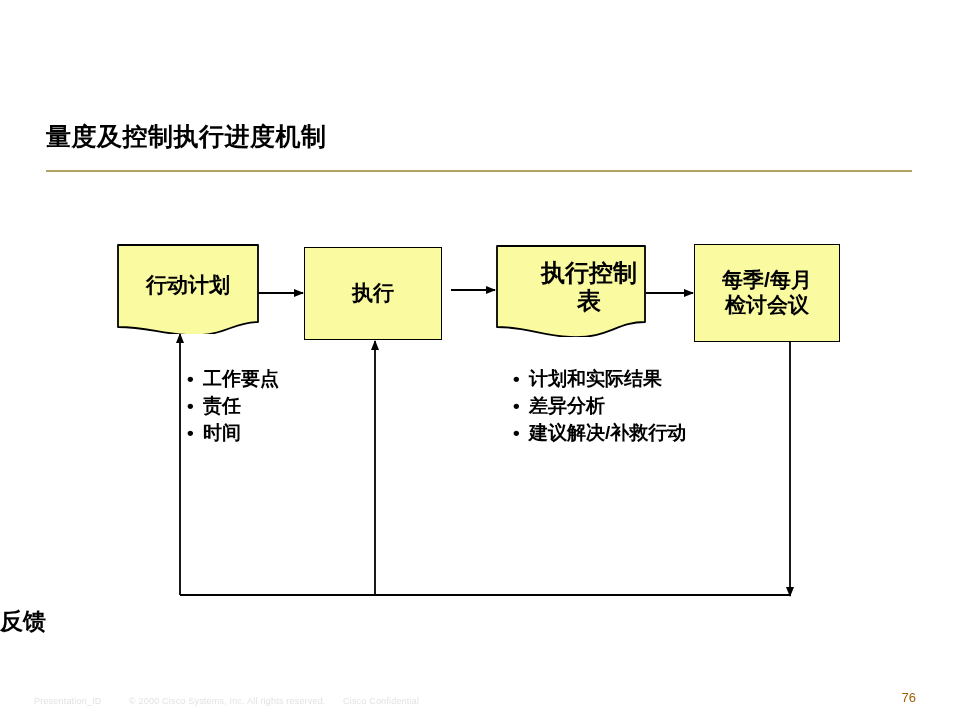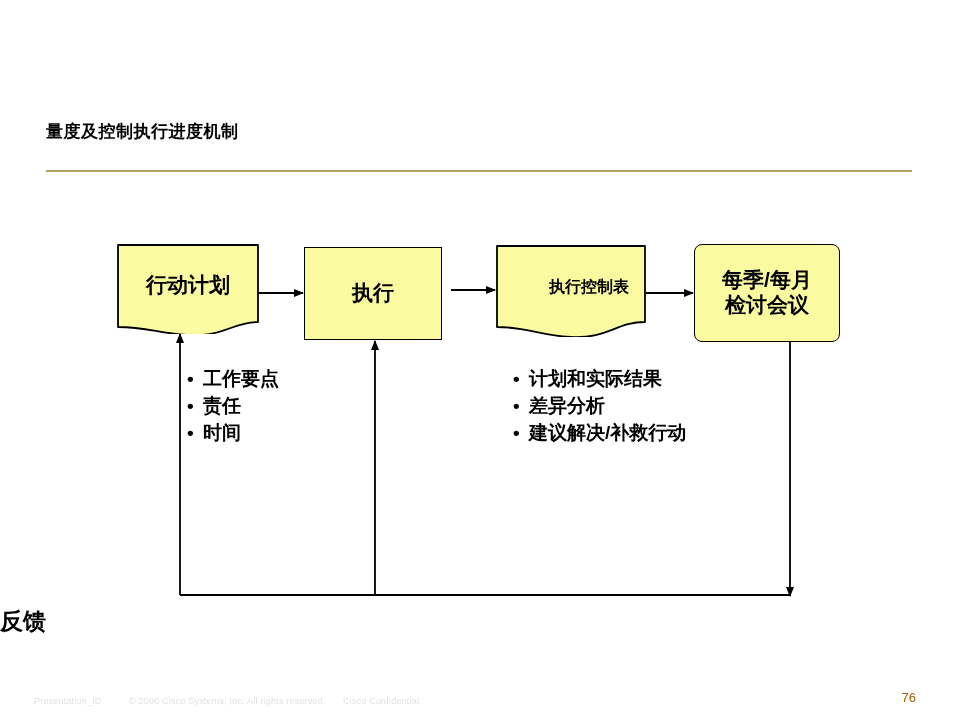--- a/index.html
+++ b/index.html
@@ -20,21 +20,21 @@
   }
 
   
   #title-block {
     position: absolute;
     left: 46px;
     top: 122px;
     width: 868px;
   }
   #slide-title {
-    font-size: 17px;
+    font-size: 25px;
     font-weight: bold;
     color: #000000;
     letter-spacing: 0.5px;
     line-height: 1.15;
     white-space: nowrap;
   }
   #title-rule {
     position: absolute;
     left: 46px;
     top: 170px;
@@ -90,23 +90,23 @@
     z-index: 2;
   }
 
   #node-action-plan  { left: 117px; top: 244px; width: 142px; height: 90px; }
   #node-action-plan .node-label  { font-size: 21px; margin-top: -7px; }
 
   #node-execute      { left: 304px; top: 247px; width: 138px; height: 93px; }
   #node-execute .node-label      { font-size: 21px; }
 
   #node-control-sheet{ left: 496px; top: 245px; width: 150px; height: 92px; }
-  #node-control-sheet .node-label{ font-size: 16px; margin-top: -8px; margin-left: 36px; }
-
-  #node-review-meeting{ left: 694px; top: 244px; width: 146px; height: 98px; border-radius: 8px; }
+  #node-control-sheet .node-label{ font-size: 24px; margin-top: -8px; margin-left: 36px; }
+
+  #node-review-meeting{ left: 694px; top: 244px; width: 146px; height: 98px; }
   #node-review-meeting .node-label{ font-size: 21px; }
 
   
   .bullet-list {
     position: absolute;
     z-index: 3;
     list-style: none;
     margin: 0;
     padding: 0;
     font-weight: bold;

